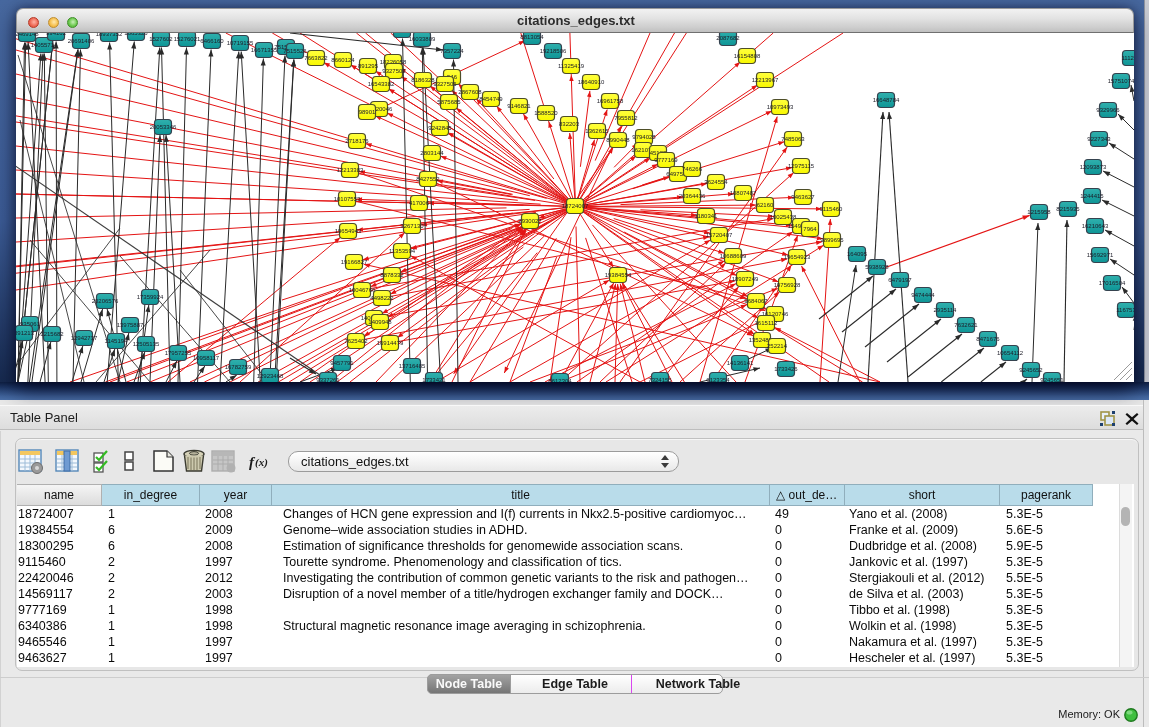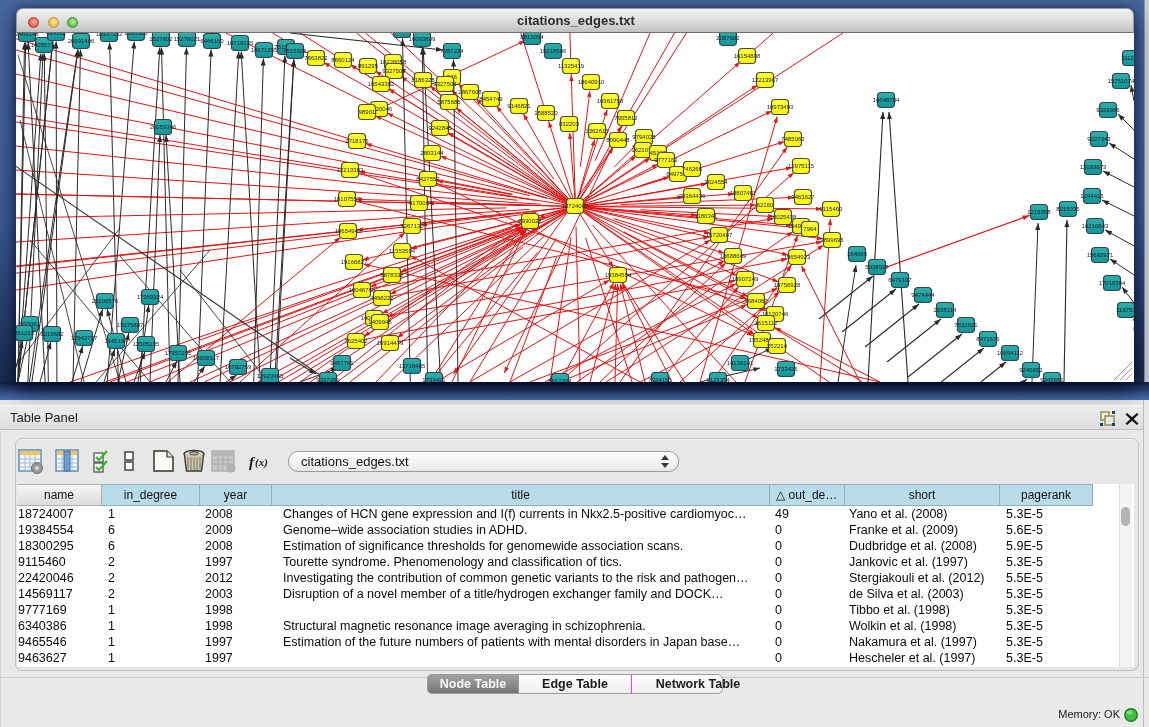--- a/index.html
+++ b/index.html
@@ -926,37 +926,36 @@
     <span style="left:205px">1998</span>
     <span style="left:283px;width:486px;overflow:hidden;white-space:nowrap">Structural magnetic resonance image averaging in schizophrenia.</span>
     <span style="left:775px">0</span>
     <span style="left:849px">Wolkin et al. (1998)</span>
     <span style="left:1006px">5.3E-5</span>
   </div>
 <div class="tr" style="top:635px">
     <span style="left:18px">9465546</span>
     <span style="left:108px">1</span>
     <span style="left:205px">1997</span>
-    <span style="left:283px;width:486px;overflow:hidden;white-space:nowrap">Estimation of the future numbers of patients with mental disorders in Japan base…</span>
     <span style="left:775px">0</span>
     <span style="left:849px">Nakamura et al. (1997)</span>
     <span style="left:1006px">5.3E-5</span>
   </div>
 <div class="tr" style="top:651px">
     <span style="left:18px">9463627</span>
     <span style="left:108px">1</span>
     <span style="left:205px">1997</span>
     <span style="left:775px">0</span>
     <span style="left:849px">Hescheler et al. (1997)</span>
     <span style="left:1006px">5.3E-5</span>
   </div>
 
 <div style="position:absolute;left:1119px;top:484px;width:13px;height:183px;background:#f4f4f4;border-left:1px solid #dcdcdc"></div>
 <div style="position:absolute;left:1121px;top:507px;width:9px;height:19px;background:#b4b4b4;border-radius:5px"></div>
 <div style="position:absolute;left:0;top:677px;width:1149px;height:1px;background:#cdcdcd"></div>
 <div id="tabs"></div>
-<div class="tabseg" style="left:427px;width:92px;background:linear-gradient(180deg,#a2a2a2,#757575);color:#fafafa;border-radius:5px 0 0 5px;border:1px solid #9c9c9c;height:20px;top:674px;line-height:19px">Node Table</div>
+<div class="tabseg" style="left:427px;width:84px;background:linear-gradient(180deg,#a2a2a2,#757575);color:#fafafa;border-radius:5px 0 0 5px;border:1px solid #9c9c9c;height:20px;top:674px;line-height:19px">Node Table</div>
 <div class="tabseg" style="left:519px;width:113px;top:675px;border-right:1px solid #d946ef">Edge Table</div>
 <div class="tabseg" style="left:642px;width:112px;top:675px">Network Table</div>
 <div id="memory">Memory: OK</div>
 <svg width="16" height="16" style="position:absolute;left:1123px;top:707px">
   <circle cx="8" cy="8" r="6.2" fill="#3fbf3f" stroke="#1e7a1e" stroke-width="1.4"></circle>
   <ellipse cx="6.5" cy="5.5" rx="3" ry="2" fill="#8fe08f" opacity="0.8"></ellipse>
 </svg>
 </body></html>

